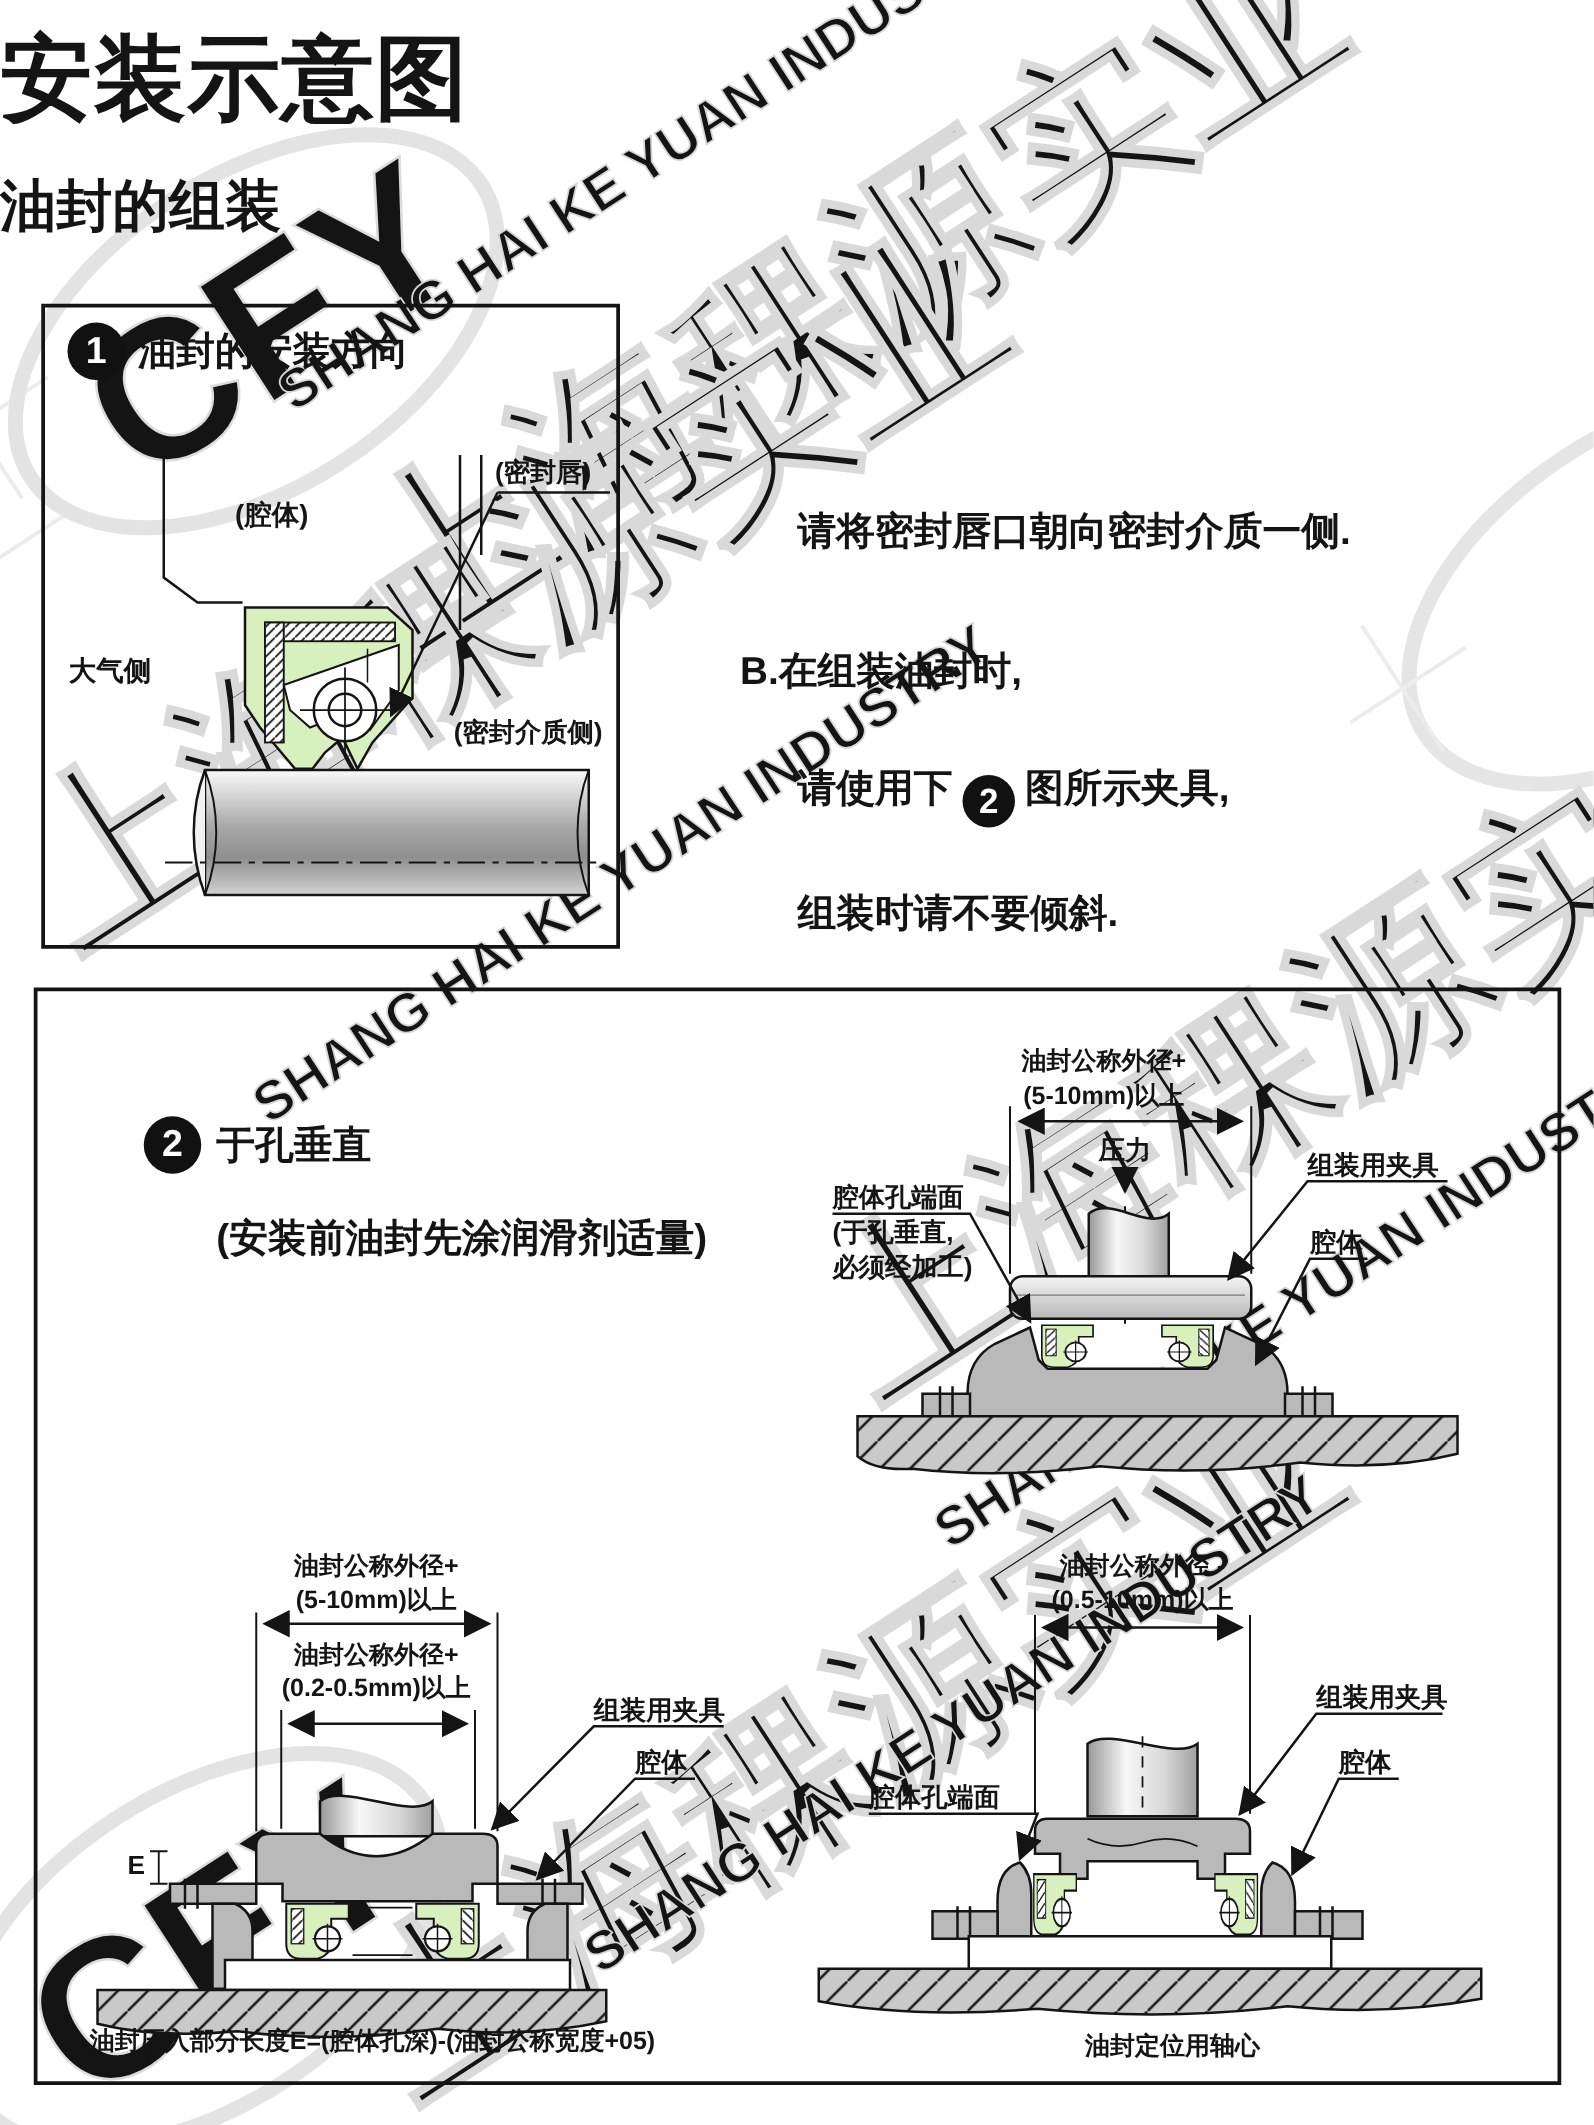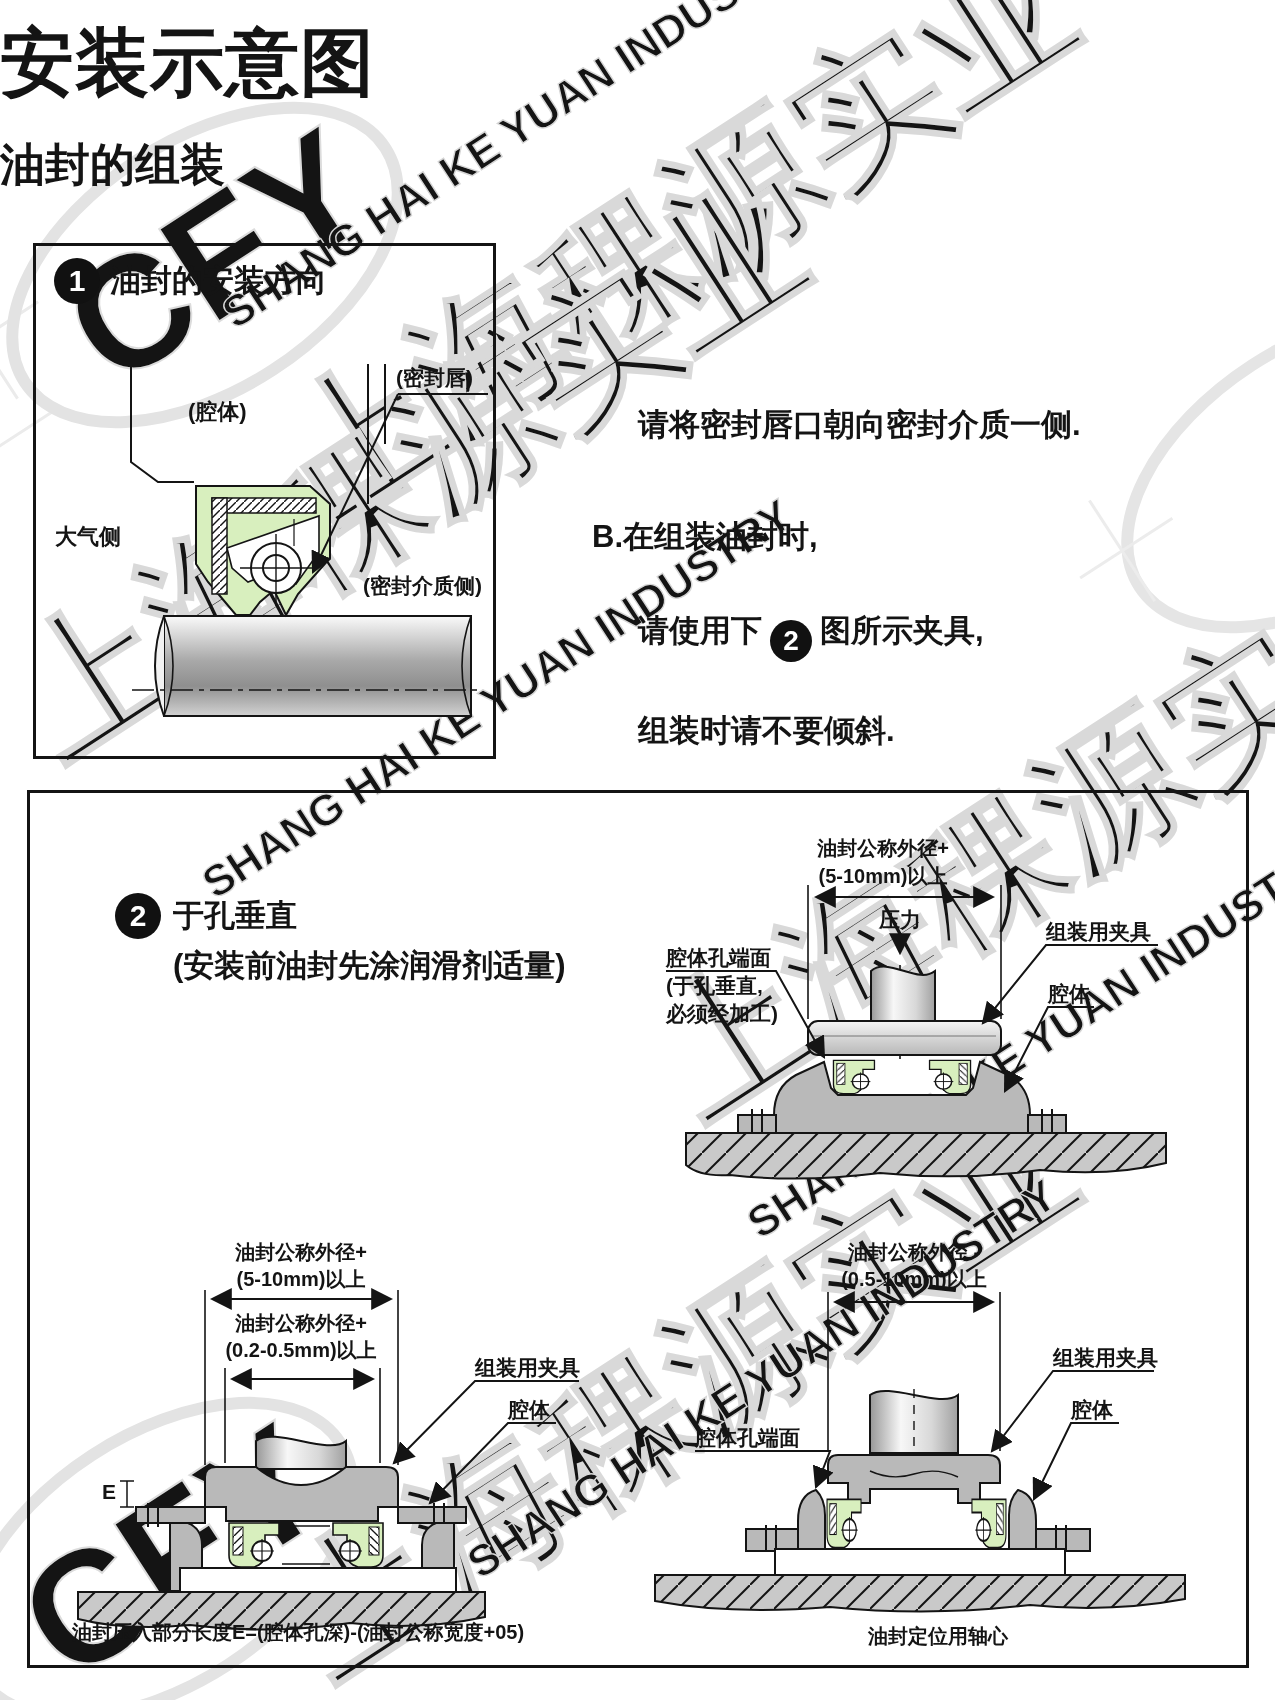--- a/index.html
+++ b/index.html
@@ -19,21 +19,21 @@
          border-radius:50%;font-weight:bold;}
   .badge.lg{width:46px;height:46px;font-size:30px;flex:0 0 46px;}
   .badge.md{width:42px;height:42px;font-size:28px;margin:0 8px;vertical-align:-9px;}
   .notes{position:absolute;left:592px;top:356px;width:660px;font-size:31px;font-weight:bold;line-height:50px;}
   .notes .indent{padding-left:46px;margin-top:44px;}
   .notes .gap{margin-top:62px;}
   .box2{position:absolute;left:27px;top:790px;width:1216px;height:872px;border:3px solid #141414;}
   .box2 svg{position:absolute;inset:0;width:100%;height:100%;}
   .sec2-heading{position:absolute;left:85px;top:98px;font-size:31px;font-weight:bold;line-height:50px;z-index:2;}
   .sec2-heading .row1{display:flex;align-items:center;gap:12px;}
-  .sec2-heading .sub{padding-left:58px;}
+  .sec2-heading .sub{padding-left:58px;margin-top:25px;}
   .page svg text{font-family:"Liberation Sans",sans-serif;font-weight:bold;fill:#141414;}
   text.lbl{font-size:21px;}
   text.dim{font-size:20px;}
   text.cap{font-size:20px;}
   text.b1l{font-size:22px;}
 </style>
 </head>
 <body>
 
 <div class="page">

